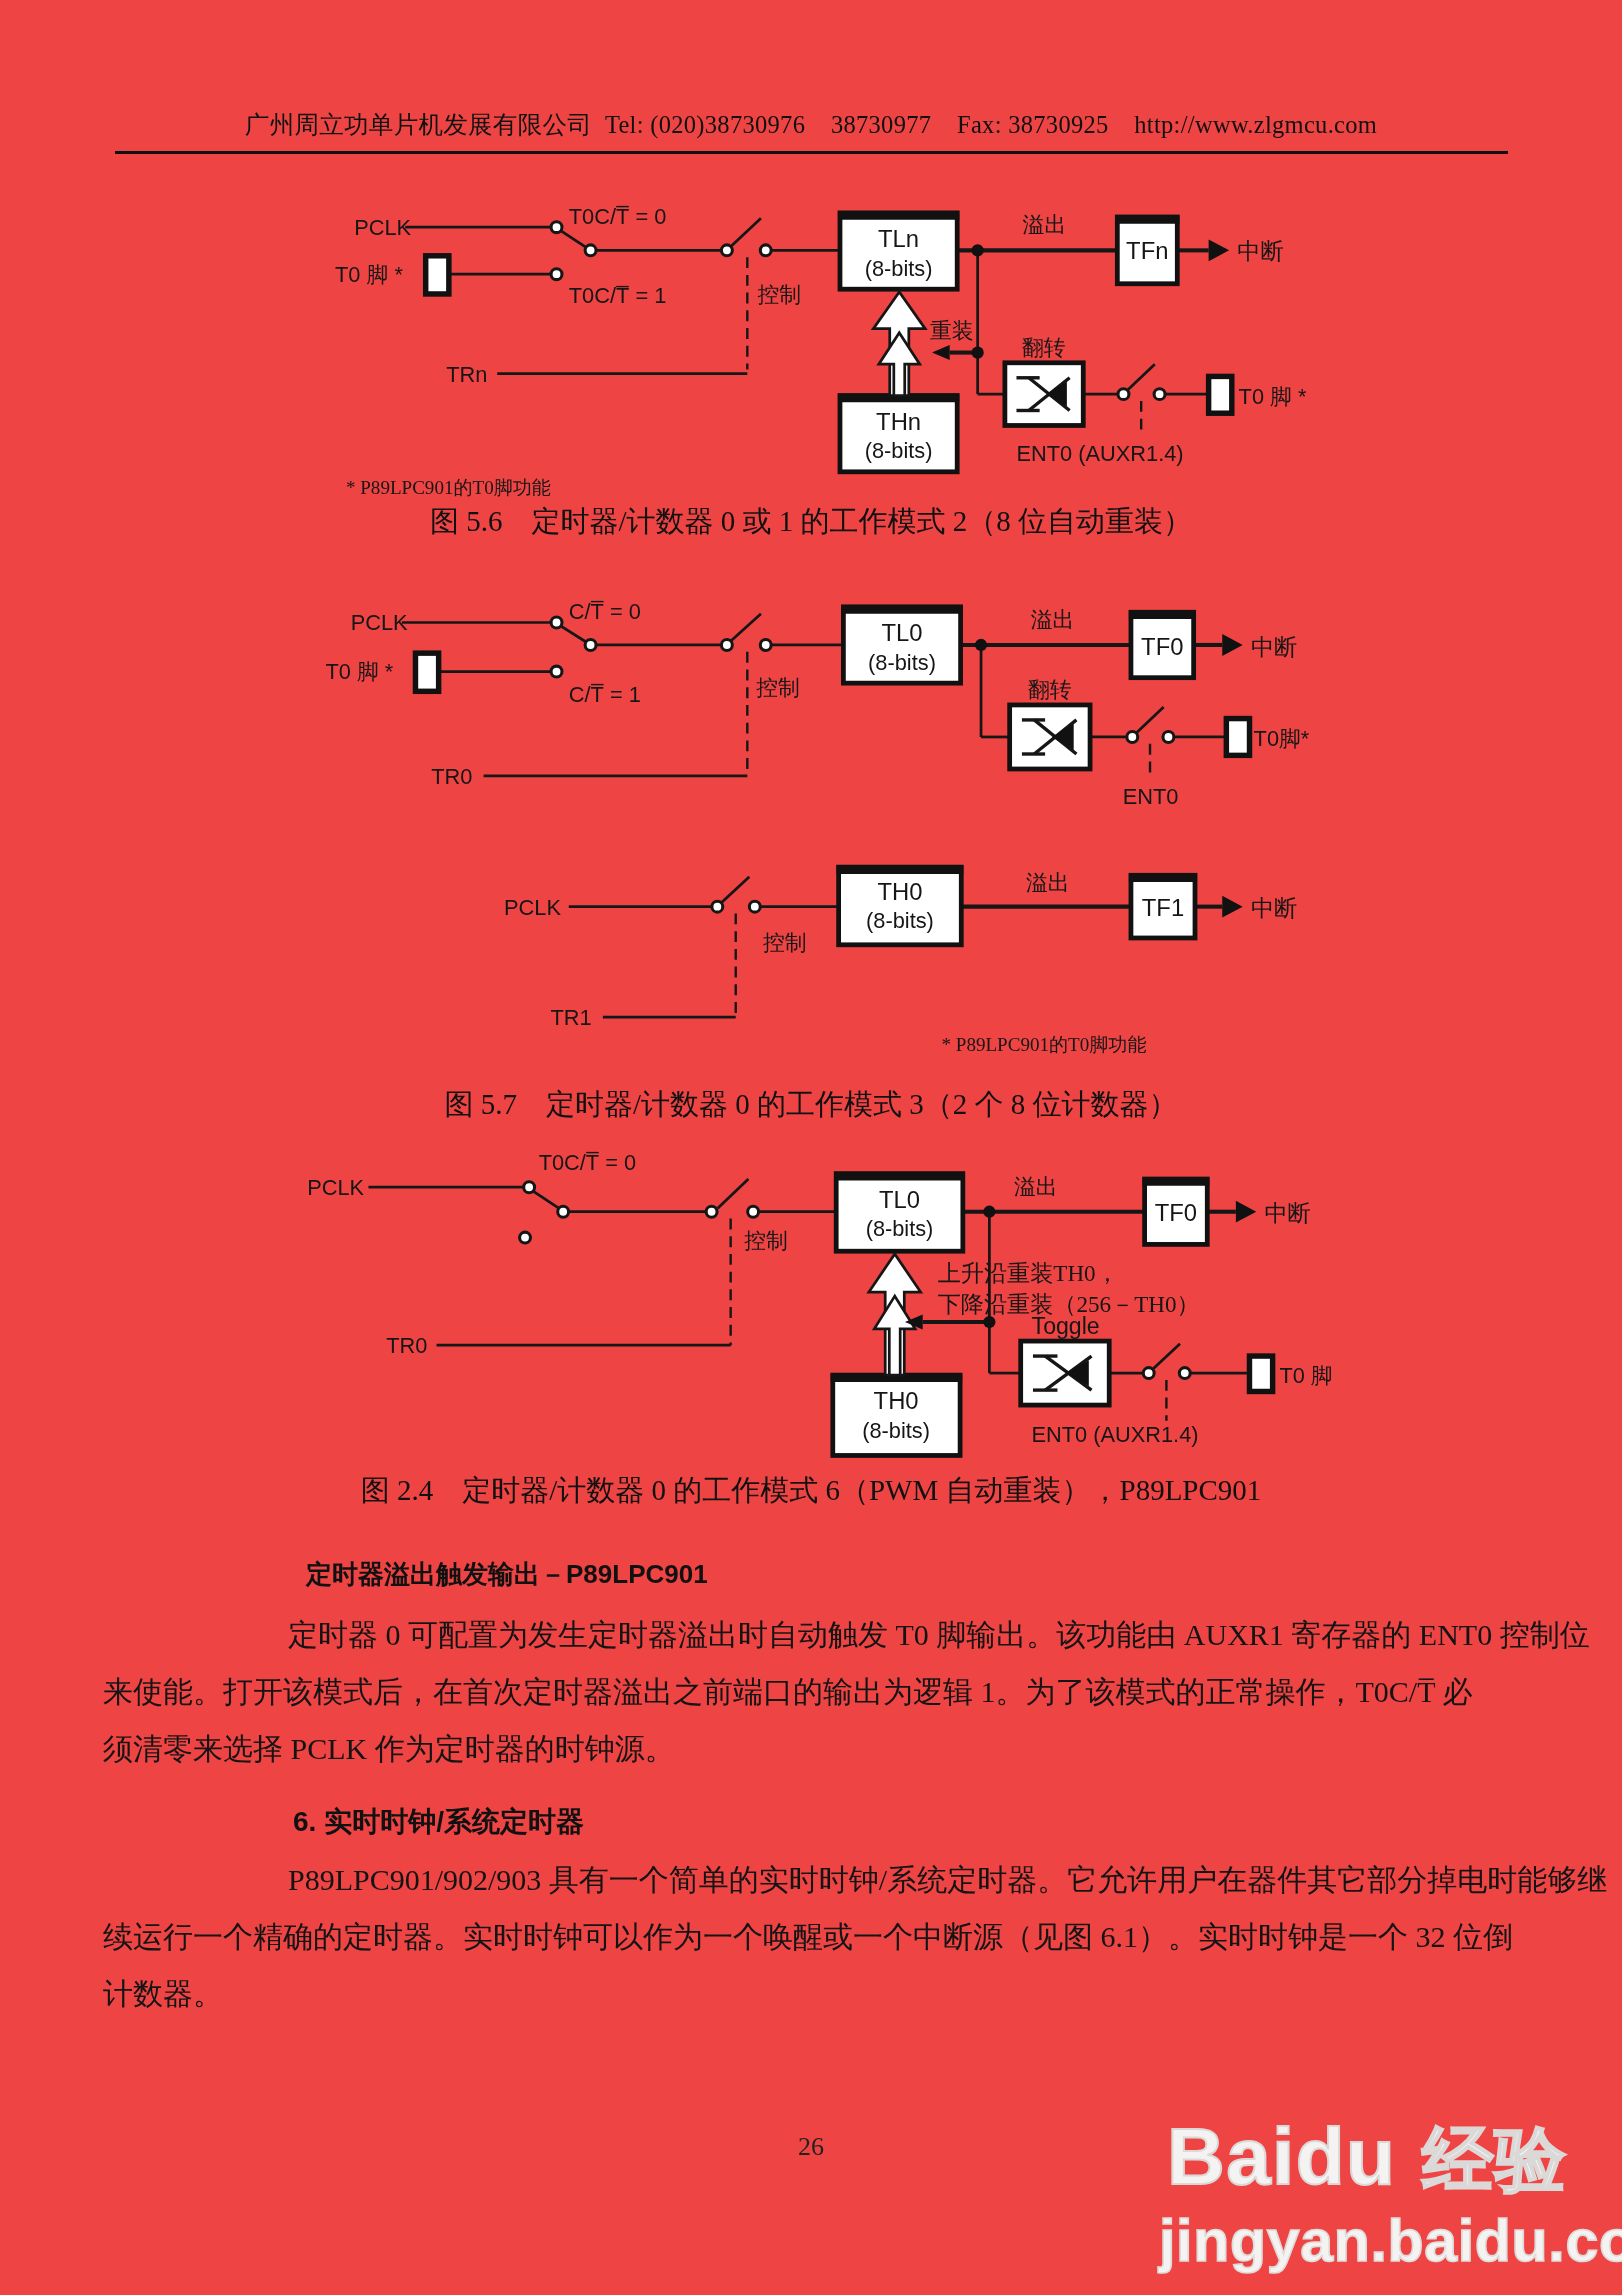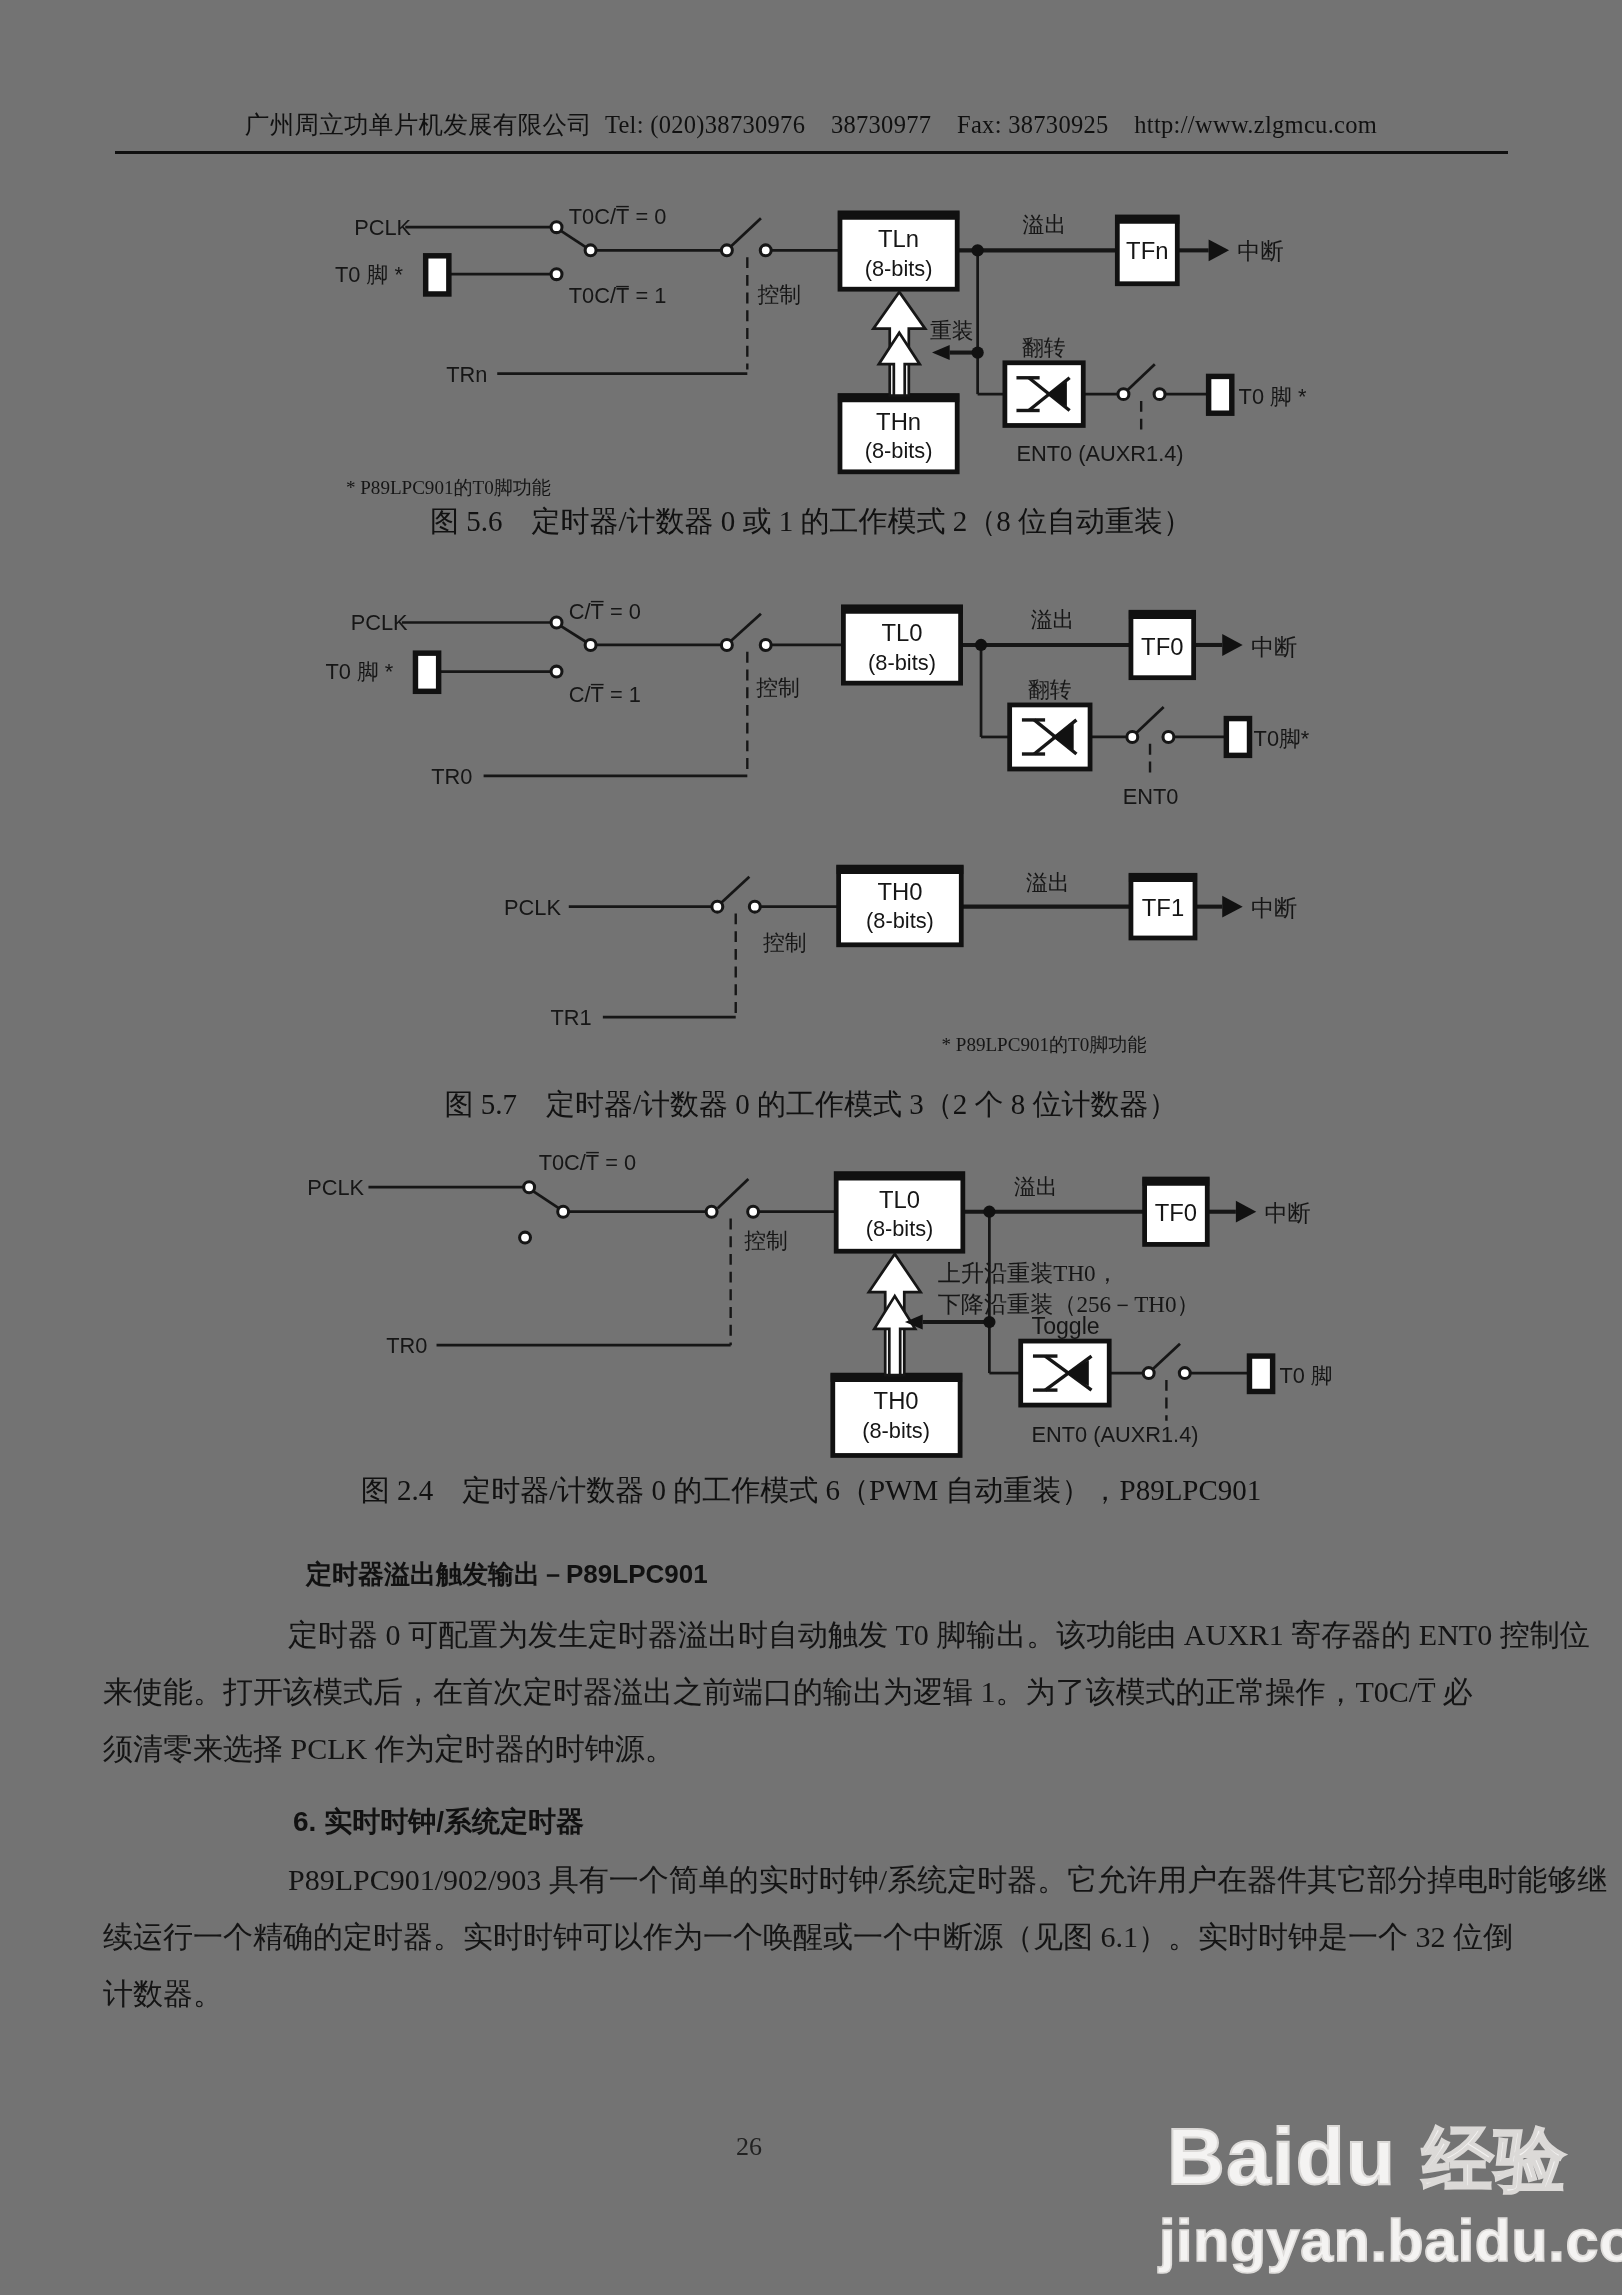--- a/index.html
+++ b/index.html
@@ -1,16 +1,16 @@
 <!DOCTYPE html>
 <html style="font-size:11px"><head>
 <meta charset="utf-8">
 <style>
   html,body{margin:0;padding:0;background:#9a9a9a;}
-  .page{position:relative;width:1622px;height:2295px;background:#737373;overflow:hidden;
+  .page{position:relative;width:1622px;height:2295px;background:#ef4444;overflow:hidden;
         font-family:"Liberation Serif", serif;color:#161616;}
   
   .header{position:absolute;top:108px;left:0;width:100%;text-align:center;
           font:24.5px "Liberation Serif", serif;color:#111;letter-spacing:0.3px;white-space:pre;}
   .header-rule{position:absolute;top:151px;left:115px;width:1393px;height:3.4px;background:#101010;}
   
   svg{position:absolute;overflow:visible;}
   svg .wire{stroke:#161616;stroke-width:4;fill:none;}
   svg .wire-b{stroke:#161616;stroke-width:6;fill:none;}
   svg .dash{stroke:#161616;stroke-width:3.5;fill:none;stroke-dasharray:16 10;}
@@ -29,21 +29,21 @@
   .t-note{font:34px "Liberation Serif", serif;}
   .t-foot{font:28px "Liberation Serif", serif;}
   .mid{text-anchor:middle;}
   
   .caption{position:absolute;left:0;width:100%;text-align:center;
            font:29px "Liberation Serif", serif;color:#111;}
   .h-bold{position:absolute;font-family:"Liberation Sans", sans-serif;font-weight:bold;color:#111;white-space:nowrap;}
   .para{position:absolute;left:103px;width:1397px;font:30px "Liberation Serif", serif;
         color:#141414;line-height:57px;text-align:justify;}
   .para .line{white-space:nowrap;}
-  .pageno{position:absolute;top:2132px;left:0;width:1498px;text-align:center;
+  .pageno{position:absolute;top:2132px;left:0;width:1622px;text-align:center;
           font:26px "Liberation Serif", serif;color:#222;}
   
   .wm{position:absolute;color:#f4f3f2;-webkit-text-stroke:2px #dbd9d7;
       font-family:"Liberation Sans", sans-serif;font-weight:bold;white-space:nowrap;}
   .wm1{top:2111px;left:1167px;font-size:80px;letter-spacing:1.4px;}
   .wm1 .cjk{font-size:71px;margin-left:26px;}
   .wm2{top:2207px;left:1159px;font-size:59px;letter-spacing:0.7px;-webkit-text-stroke:1.7px #dedcda;}
 </style>
 </head>
 <body>

